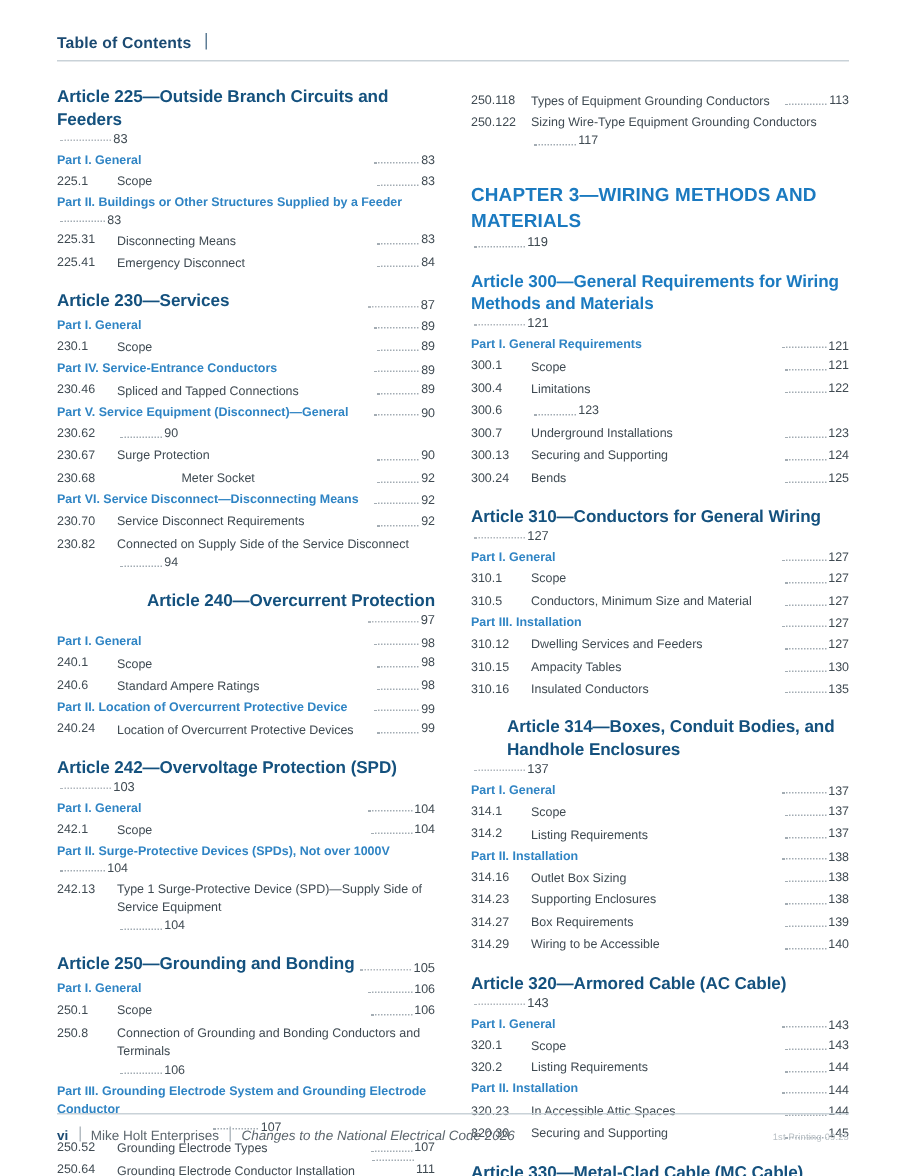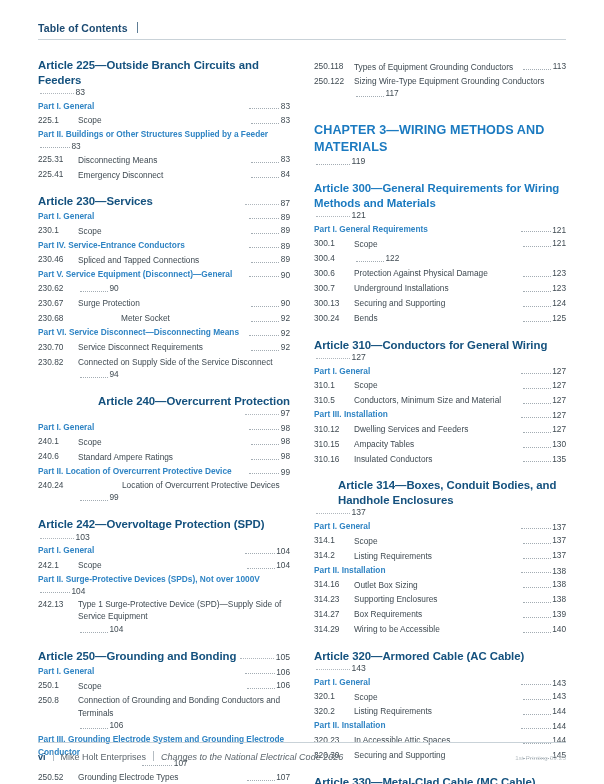--- a/index.html
+++ b/index.html
@@ -449,21 +449,21 @@
             <span style="display: flex; align-items: flex-end; flex: 0 0 auto;">
               <span class="leader" style="width: 30px; flex: 0 0 30px;"></span>
               <span class="pg">99</span>
             </span>
           </div>
         </div>
         <div class="sec">
           <span class="num">240.24</span>
           <div class="body">
             <div style="display: flex; flex-wrap: wrap; align-items: flex-end;">
-              <span class="wrapline" style="flex: 1 1 auto; min-width: 0px; margin-left: 44px;">Location of Overcurrent Protective Devices</span>
+              <span class="wrapline" style="flex: 1 1 auto; min-width: 0px;">Location of Overcurrent Protective Devices</span>
               <span style="display: flex; align-items: flex-end; flex: 0 0 auto;">
                 <span class="leader" style="width: 28px; flex: 0 0 28px;"></span>
                 <span class="pg">99</span>
               </span>
             </div>
           </div>
         </div>
         <div class="art">
           <div style="display: flex; flex-wrap: wrap; align-items: flex-end;">
             <span class="t" style="flex: 1 1 auto; min-width: 0px;">Article 242—Overvoltage Protection (SPD)</span>
@@ -660,32 +660,32 @@
                 <span class="leader" style="width: 28px; flex: 0 0 28px;"></span>
                 <span class="pg">121</span>
               </span>
             </div>
           </div>
         </div>
         <div class="sec">
           <span class="num">300.4</span>
           <div class="body">
             <div style="display: flex; flex-wrap: wrap; align-items: flex-end;">
+              <span class="wrapline" style="flex: 1 1 auto; min-width: 0px;">Limitations</span>
               <span style="display: flex; align-items: flex-end; flex: 0 0 auto;">
                 <span class="leader" style="width: 28px; flex: 0 0 28px;"></span>
                 <span class="pg">122</span>
               </span>
             </div>
           </div>
         </div>
         <div class="sec">
           <span class="num">300.6</span>
           <div class="body">
             <div style="display: flex; flex-wrap: wrap; align-items: flex-end;">
-              <span class="wrapline" style="flex: 1 1 auto; min-width: 0px;">Protection Against Physical Damage</span>
               <span style="display: flex; align-items: flex-end; flex: 0 0 auto;">
                 <span class="leader" style="width: 28px; flex: 0 0 28px;"></span>
                 <span class="pg">123</span>
               </span>
             </div>
           </div>
         </div>
         <div class="sec">
           <span class="num">300.7</span>
           <div class="body">

